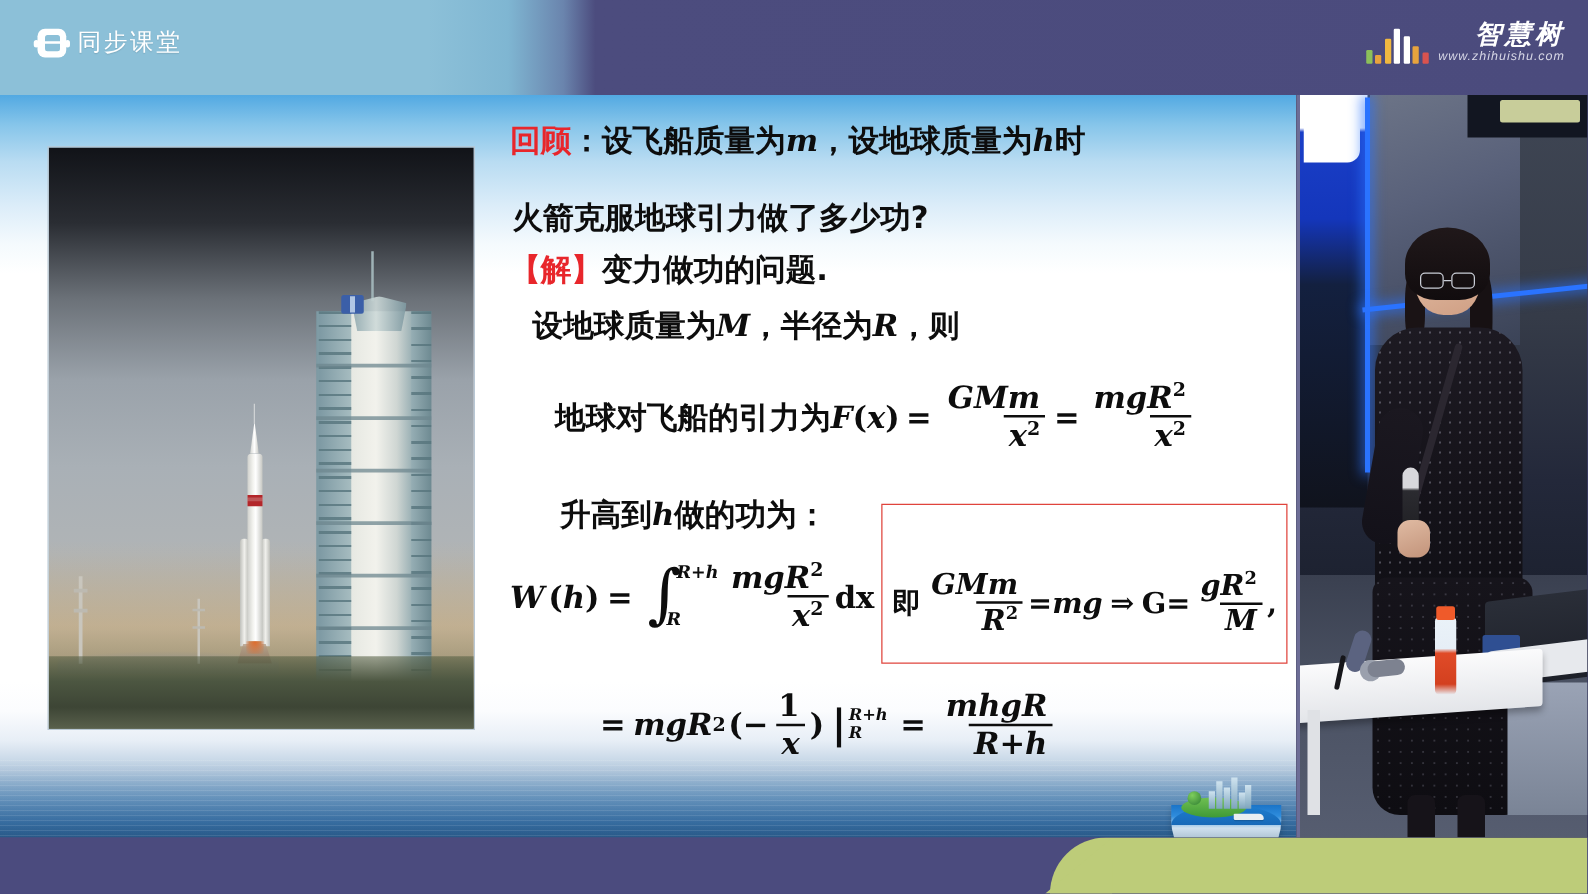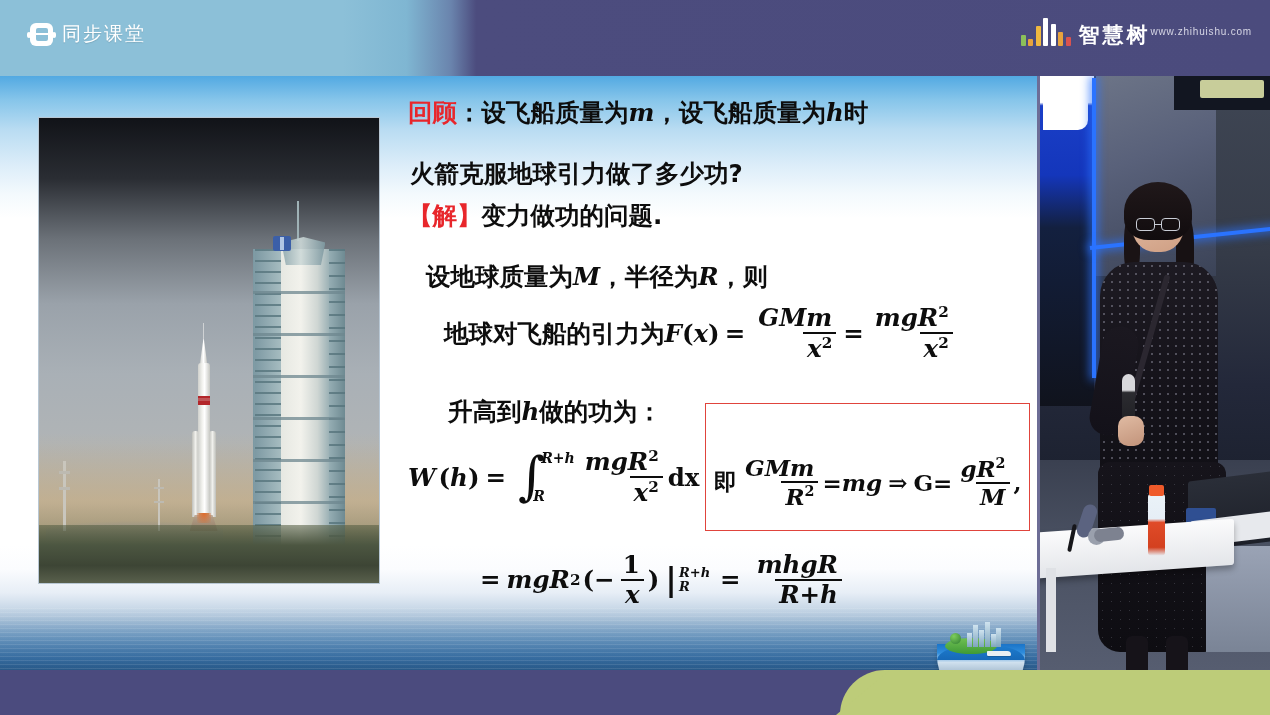--- a/index.html
+++ b/index.html
@@ -38,21 +38,21 @@
   .hdr-ear-r { right: -3px; }
   .hdr-title {
     color: #ffffff; font-size: 19px; letter-spacing: 2px; font-weight: 400;
     font-family: Liberation Serif, serif;
     text-shadow: 0 1px 1px rgba(0,0,0,.12);
   }
 
   .brand { position: absolute; right: 18px; top: 16px; display: flex; align-items: flex-end; gap: 8px; }
   .brand-bars { display: flex; align-items: flex-end; gap: 2.5px; height: 30px; }
   .brand-bars i { display: block; width: 5px; border-radius: 1px; }
-  .brand-text-wrap { display: flex; flex-direction: row; align-items: flex-start; }
+  .brand-text-wrap { display: flex; flex-direction: column; align-items: flex-end; font-style: italic; }
   .brand-cn {
     color: #ffffff; font-size: 21px; letter-spacing: 3px; line-height: 22px; font-weight: 700;
     font-family: "DejaVu Sans", "Liberation Sans", sans-serif;
   }
   .brand-url { color: #d7d7e6; font-size: 10px; letter-spacing: .8px; margin-top: 2px; }
 
   
   .blue-rule { position: absolute; left: 0; top: 76px; width: 1037px; height: 7px; background: #55aae4; }
 
   
@@ -150,21 +150,21 @@
 
   
   .body-text { position: absolute; left: 408px; top: 20px; width: 600px; color: #0d0d0d; }
   .ln { font-family: "DejaVu Sans", "Liberation Sans", sans-serif; font-weight: 700; font-size: 24.5px; white-space: nowrap; }
   .red { color: #e8262b; }
   .mi { font-family: "DejaVu Serif", "Liberation Serif", serif; font-style: italic; font-weight: 700; }
   .mr { font-family: "DejaVu Serif", "Liberation Serif", serif; font-weight: 700; }
   .l1 { position: absolute; left: 0; top: 0; }
   .l2 { position: absolute; left: 2px; top: 61px; text-align: right; }
   .l3 { position: absolute; left: 0px; top: 103px; }
-  .l4 { position: absolute; left: 18px; top: 164px; }
+  .l4 { position: absolute; left: 18px; top: 148px; }
   .l5 { position: absolute; left: 0px; top: 208px; display: flex; align-items: center; margin-left: 36px; }
   .l6 { position: absolute; left: 40px; top: 299px; }
   .l7 { position: absolute; left: 0px; top: 352px; display: flex; align-items: center; }
   .l8 { position: absolute; left: 72px; top: 456px; display: flex; align-items: center; }
 
   
   .frac { display: inline-flex; flex-direction: column; align-items: flex-end; vertical-align: middle;
           margin: 0 4px; font-family: "DejaVu Serif", "Liberation Serif", serif; font-weight: 700; }
   .frac .num { padding: 0 4px 1px 4px; line-height: 1.06; }
   .frac .den { padding: 1px 4px 0 4px; line-height: 1.06; border-top: 2.2px solid #0d0d0d; }
@@ -356,21 +356,21 @@
       </div>
       <div class="mastA"></div>
         <div class="mastB"></div>
       <div class="ph-trees"></div>
       <div class="ph-ground"></div>
     </div>
 
     <div class="body-text">
 
       <div class="ln l1">
-        <span class="red">回顾</span><span>：设飞船质量为</span><span class="mi">m</span><span>，设飞船质量为</span><span class="mi">h</span><span>时</span>
+        <span class="red">回顾</span><span>：设飞船质量为</span><span class="mi">m</span><span>，设地球质量为</span><span class="mi">h</span><span>时</span>
       </div>
 
       <div class="ln l2">火箭克服地球引力做了多少功?</div>
 
       <div class="ln l3">
         <span class="red">【解】</span><span>变力做功的问题.</span>
       </div>
 
       <div class="ln l4">
         <span>设地球质量为</span><span class="mi">M</span><span>，半径为</span><span class="mi">R</span><span>，则</span>

